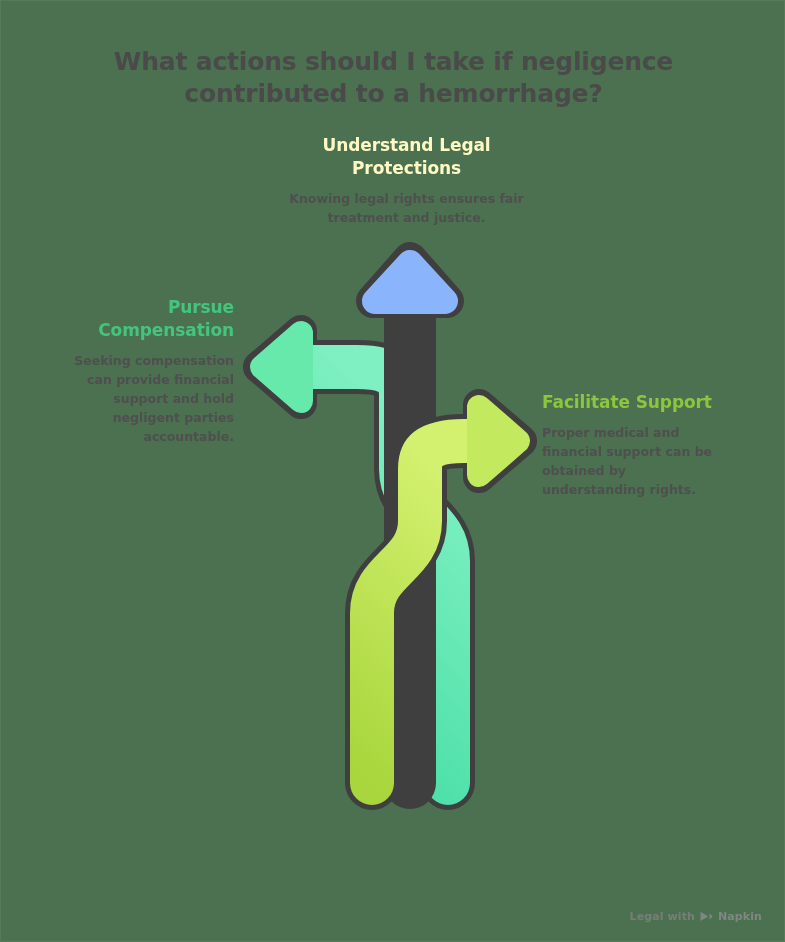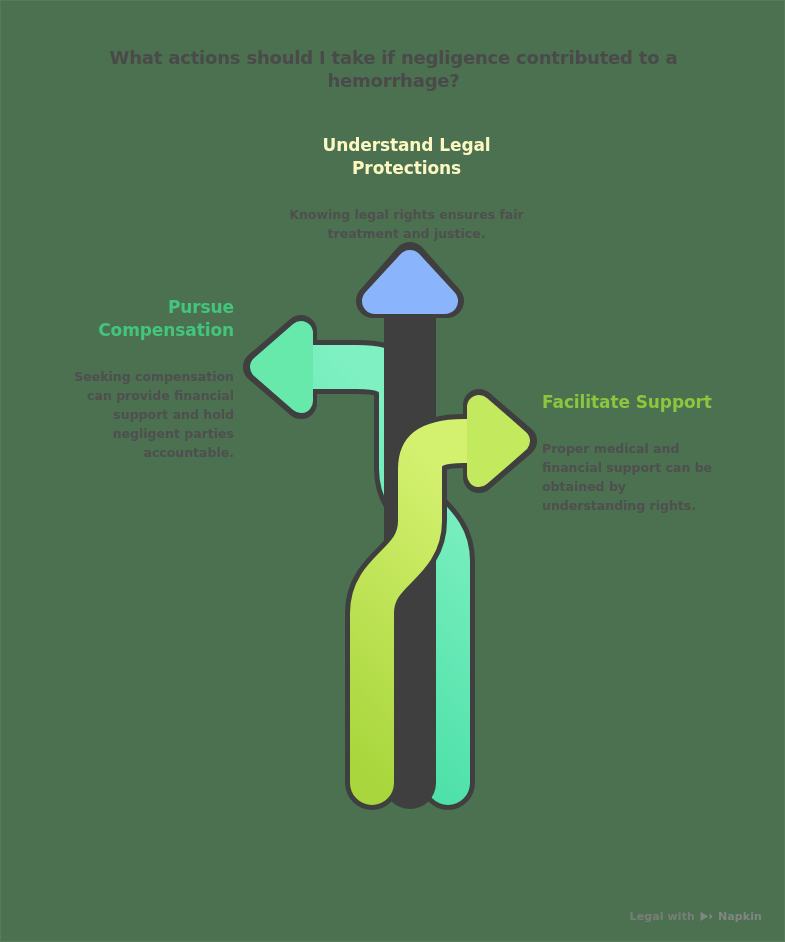--- a/index.html
+++ b/index.html
@@ -21,41 +21,41 @@
     height: 942px;
     box-sizing: border-box;
     border: 1px solid #567a5a;
   }
   #title {
     position: absolute;
     left: 60px;
     top: 45px;
     width: 665px;
     text-align: center;
-    font-size: 18px;
+    font-size: 25px;
     font-weight: bold;
     line-height: 1.28;
     color: #4a4a4a;
     letter-spacing: -0.2px;
   }
   .node {
     position: absolute;
   }
   .node-heading {
     font-size: 17px;
     font-weight: bold;
     line-height: 1.35;
     letter-spacing: -0.1px;
   }
   .node-desc {
     font-size: 12.5px;
     font-weight: bold;
     line-height: 1.52;
     color: #4f4f4f;
-    margin-top: 25px;
+    margin-top: 9px;
   }
   
   #node-legal {
     left: 288px;
     top: 133px;
     width: 235px;
     text-align: center;
   }
   #node-legal .node-heading { color: #fef9c3; }
 

